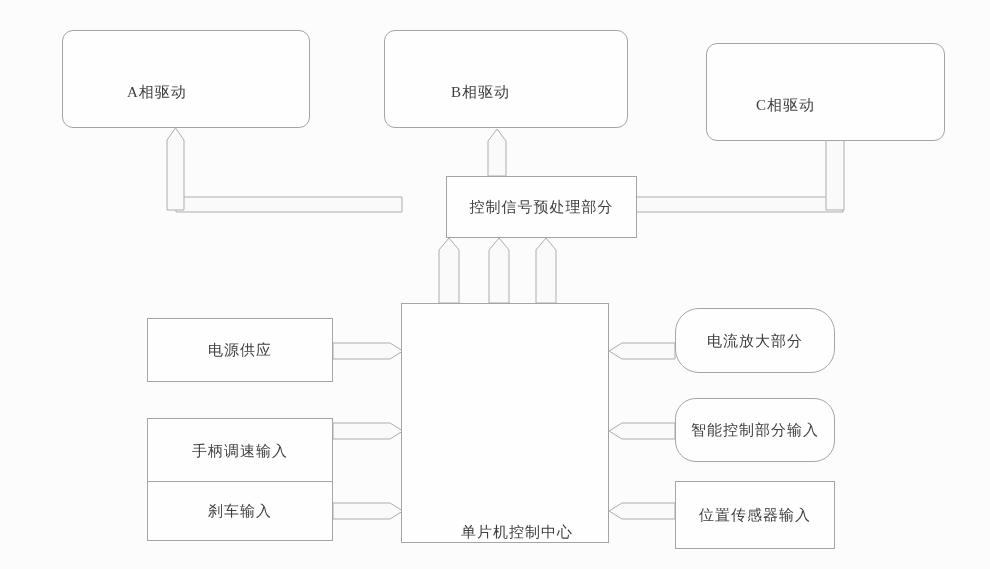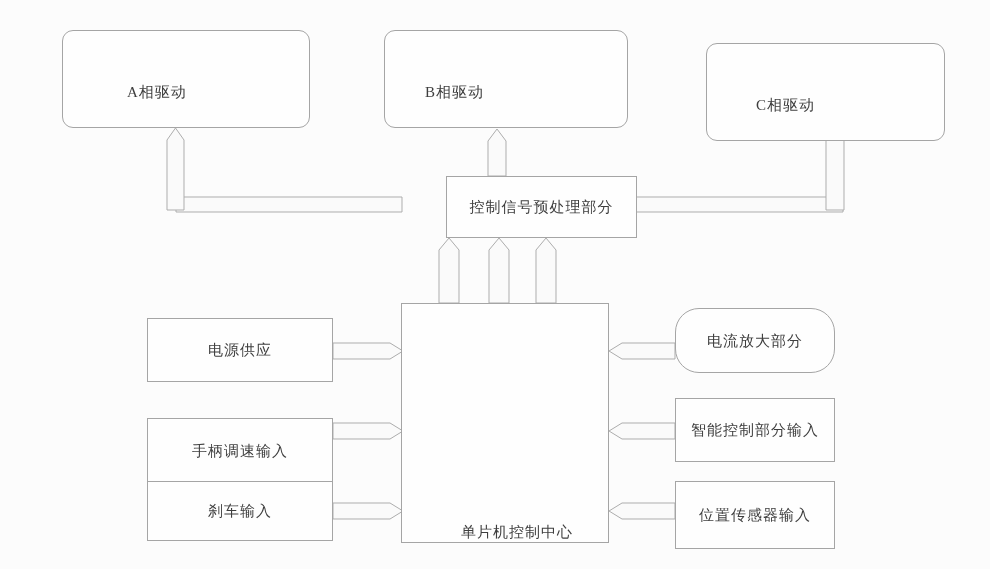--- a/index.html
+++ b/index.html
@@ -10,29 +10,29 @@
   .connectors{position:absolute;left:0;top:0;width:990px;height:569px;}
   .connectors polygon{fill:#fafafa;stroke:#adadad;stroke-width:1;}
   .node{
     position:absolute;background:#fefefe;border:1px solid #a5a5a5;box-sizing:border-box;
     display:flex;align-items:center;justify-content:center;
     font-size:15px;letter-spacing:1px;color:#3e3e3e;line-height:20px;white-space:nowrap;
   }
   
   .top-node{align-items:center;justify-content:flex-start;padding-top:26px;border-radius:11px;}
   .n-a{left:62px;top:30px;width:248px;height:98px;padding-left:64px;}
-  .n-b{left:384px;top:30px;width:244px;height:98px;padding-left:40px;}
+  .n-b{left:384px;top:30px;width:244px;height:98px;padding-left:66px;}
   .n-c{left:706px;top:30px;width:239px;height:98px;padding-left:49px;margin-top:13px;}
   .n-pre{left:402px;top:176px;width:191px;height:62px;margin-left:44px;}
   .n-mcu{left:401px;top:303px;width:208px;height:240px;align-items:flex-end;padding-top:76px;padding-left:24px;}
   .n-l1{left:147px;top:318px;width:186px;height:64px;}
   .n-l2{left:147px;top:418px;width:186px;height:65px;}
   .n-l3{left:147px;top:481px;width:186px;height:60px;}
   .n-r1{left:675px;top:308px;width:160px;height:65px;border-radius:24px;}
-  .n-r2{left:675px;top:398px;width:160px;height:64px;}
+  .n-r2{left:675px;top:398px;width:160px;height:64px;border-radius:21px;}
   .n-r3{left:675px;top:481px;width:160px;height:68px;}
 </style>
 </head>
 <body>
 
 <div class="canvas">
 
   <svg class="connectors" viewBox="0 0 990 569" xmlns="http://www.w3.org/2000/svg">
 
     <g>

